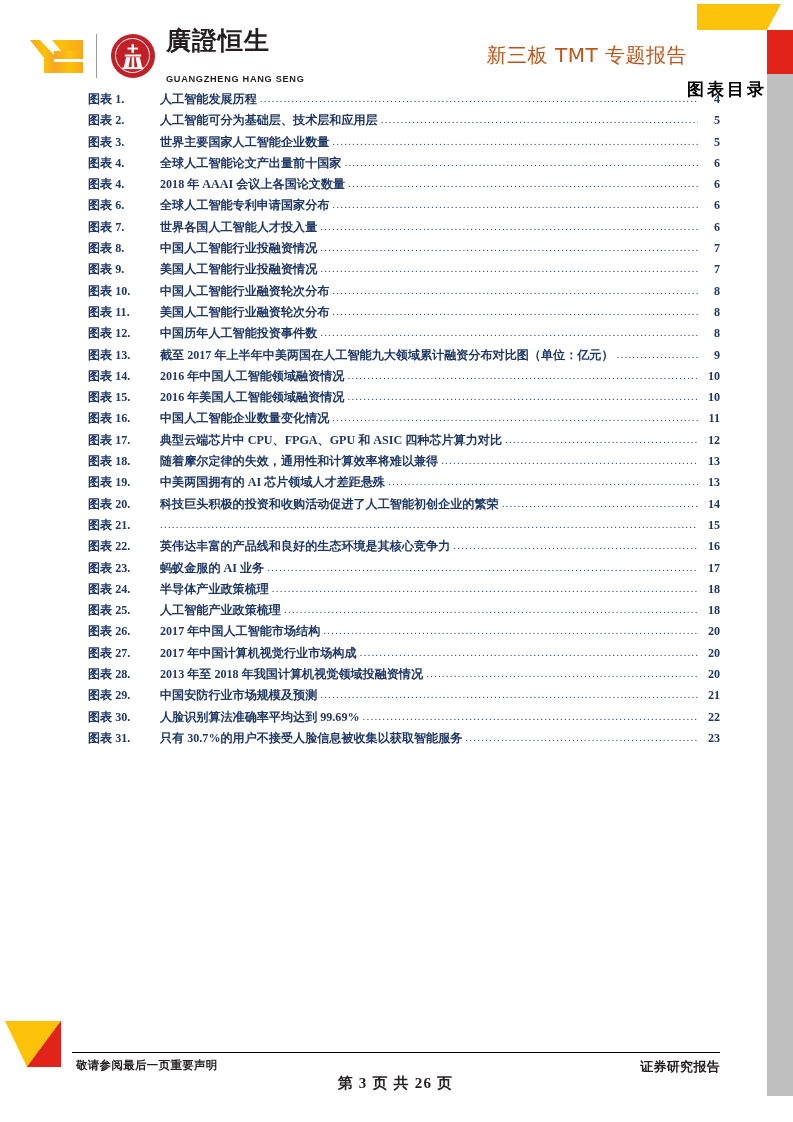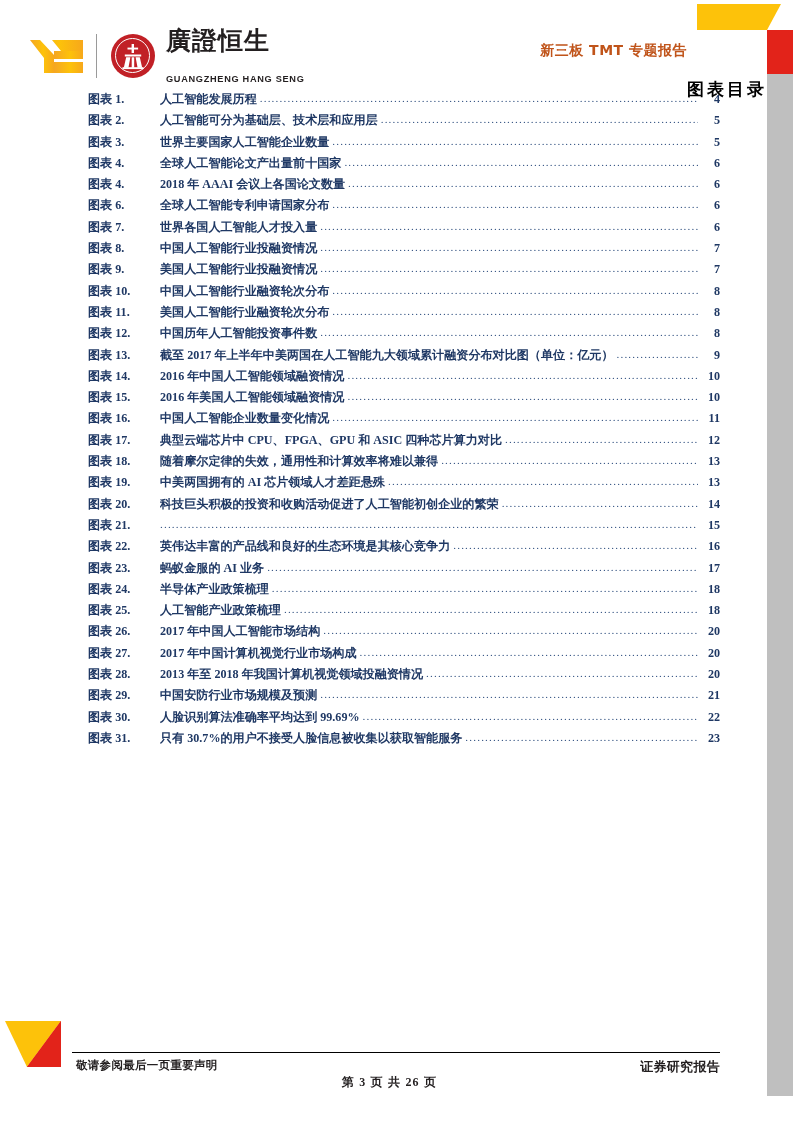--- a/index.html
+++ b/index.html
@@ -117,22 +117,22 @@
     letter-spacing: 0.7px;
     color: #231f20;
     margin-top: 19px;
     transform: scaleX(1.0);
   }
   .header-banner {
     position: absolute;
     right: 59px;
     top: 42px;
     font-family: "DejaVu Sans", sans-serif;
-    font-size: 14px;
-    font-weight: 700;
+    font-size: 20px;
+    font-weight: 400;
     color: #C0541A;
     letter-spacing: 0.5px;
     white-space: nowrap;
   }
 
   
   .page-title {
     position: absolute;
     top: 78px;
     left: 0;
@@ -221,25 +221,25 @@
     position: absolute;
     right: 73px;
     top: 1058px;
     font-size: 13px;
     font-weight: 700;
     color: #231f20;
     letter-spacing: 0.3px;
   }
   .footer-center {
     position: absolute;
-    left: 6px;
+    left: 12px;
     top: 1074px;
     width: 767px;
     text-align: center;
-    font-size: 12px;
+    font-size: 15px;
     font-weight: 700;
     color: #231f20;
     letter-spacing: 1.2px;
   }
 </style>
 </head>
 <body>
 
 <div class="corner-yellow"></div>
 <div class="corner-yellow-notch"></div>

